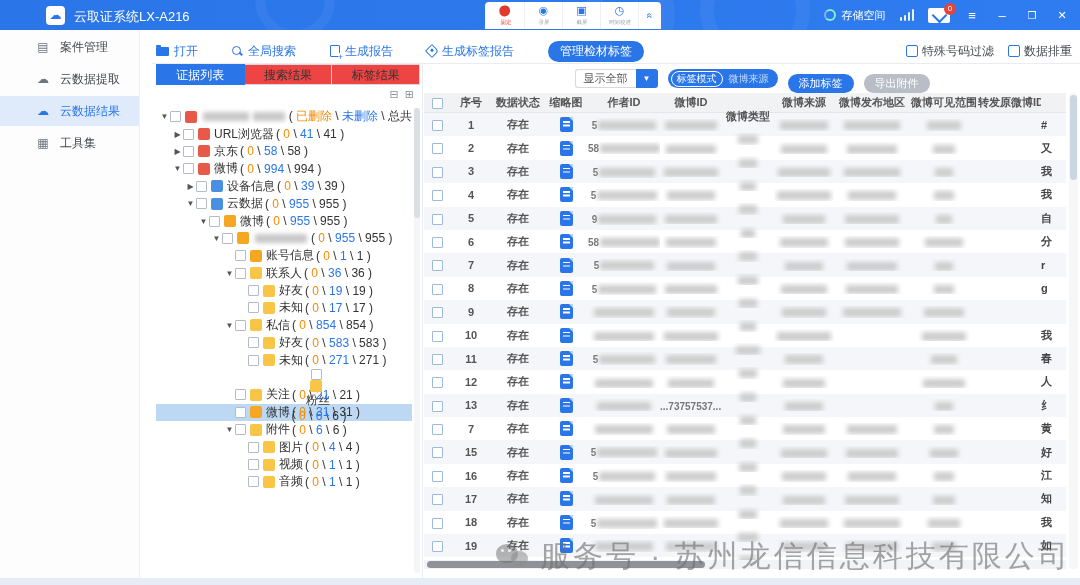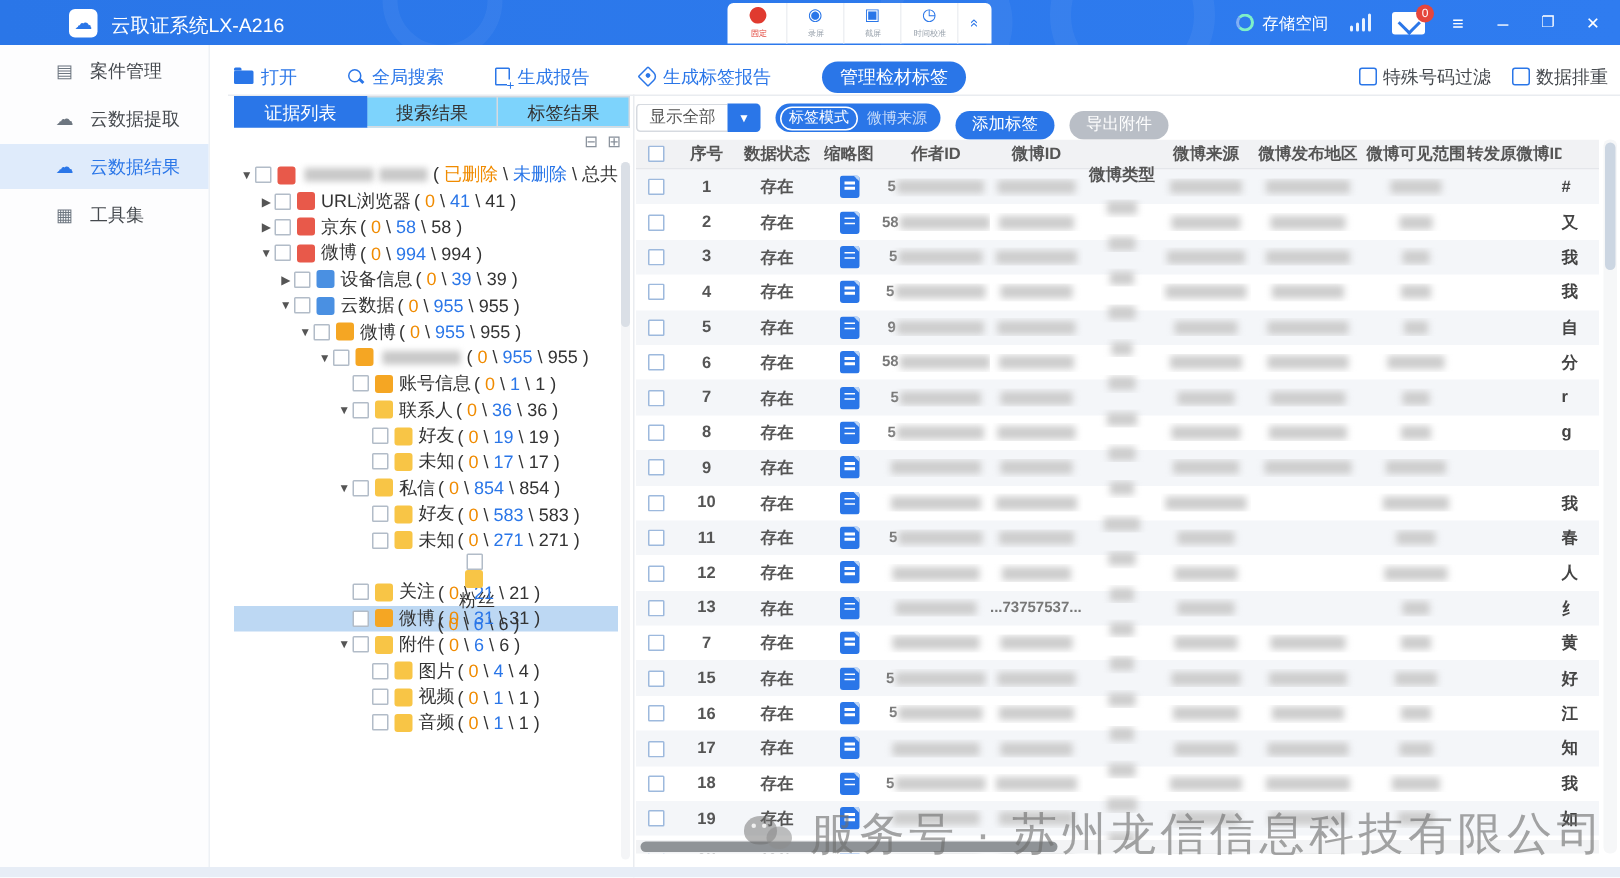--- a/index.html
+++ b/index.html
@@ -65,42 +65,42 @@
   .pill-btn { background:#2a76e8; color:#fff; font-size:12px; border-radius:11px; height:21px;
     line-height:21px; padding:0 12px; cursor:pointer; }
   .mt-filters { margin-left:auto; display:flex; align-items:center; gap:14px; font-size:12px; color:#45494e; }
   .chk { width:12px; height:12px; border:1px solid #2a76e8; border-radius:2px; background:#fff; display:inline-block; vertical-align:-2px; margin-right:4px; }
   .hline { position:absolute; left:12px; right:0; top:33px; height:1px; background:#e9ecf0; }
 
   
   .tree-panel { position:absolute; left:16px; top:34px; width:264px; bottom:12px; }
   .tabs { display:flex; }
   .tab { flex:1; height:21px; line-height:20px; text-align:center; font-size:12px; color:#333;
-    background:#7dd3fc; border:1px solid #d6dae0; border-left:none; cursor:pointer; }
+    background:#ef4444; border:1px solid #d6dae0; border-left:none; cursor:pointer; }
   .tab:first-child { border-left:1px solid #d6dae0; }
   .tab.active { background:#2a76e8; color:#fff; border-color:#2a76e8; }
   .tree-icons { display:flex; justify-content:flex-end; gap:6px; padding:3px 6px 1px 0; color:#8a929c; font-size:11px; }
   .tree-icons span { cursor:pointer; }
   .tree { position:absolute; top:44px; left:0; right:8px; bottom:0; overflow:hidden; font-size:12px; }
   .tnode { display:flex; align-items:center; height:17.4px; white-space:nowrap; cursor:pointer; }
   .tnode.selected { background:#bdd8f3; }
   .exp { width:11px; font-size:8px; color:#555; text-align:center; flex:none; }
   .tcb { width:11px; height:11px; border:1px solid #b2bcc8; border-radius:1px; background:#fff; flex:none; margin-right:4px; }
   .tico { width:12px; height:12px; border-radius:2px; flex:none; margin-right:4px; position:relative; }
   .tlabel { color:#333; }
   .blurblock { display:inline-block; height:9px; background:#c8c8c8; border-radius:1px; filter:blur(2px); vertical-align:middle; margin:0 2px; }
   .cnt { margin-left:2px; color:#333; }
   .cnt .o { color:#f08b00; } .cnt .b { color:#2a76e8; } .cnt .k { color:#333; }
   .tree-scroll { position:absolute; right:0; top:44px; bottom:0; width:6px; background:#f4f5f7; border-radius:3px; }
   .tree-scroll i { position:absolute; top:0; left:0; width:6px; height:110px; background:#dadfe6; border-radius:3px; display:block; }
 
   
   .vline { position:absolute; left:282px; top:33px; bottom:0; width:1px; background:#e9ecf0; }
   .right-panel { position:absolute; left:284px; top:34px; right:0; bottom:0; }
-  .rp-toolbar { display:flex; align-items:center; height:26px; padding-top:3px; }
+  .rp-toolbar { display:flex; align-items:center; height:26px; padding-top:3px;justify-content:center; }
   .show-all { display:flex; height:19px; cursor:pointer; }
   .show-all .txt { background:#fff; border:1px solid #d6dae0; border-right:none; border-radius:3px 0 0 3px;
     font-size:11px; color:#555; line-height:17px; padding:0 8px; }
   .show-all .dd { width:22px; background:#2a76e8; border-radius:0 3px 3px 0; color:#fff; font-size:8px;
     display:flex; align-items:center; justify-content:center; }
   .mode-toggle { display:flex; align-items:center; background:#2a76e8; border-radius:10px; height:19px;
     margin-left:10px; padding:0 3px; cursor:pointer; }
   .mode-toggle .on { border:1px solid #fff; border-radius:8px; color:#fff; font-size:10px; padding:0 5px; line-height:14px; }
   .mode-toggle .off { color:rgba(255,255,255,.72); font-size:10px; padding:0 6px; }
   .sm-pill { height:19px; line-height:19px; border-radius:10px; color:#fff; font-size:11px; padding:0 11px; margin-left:10px; cursor:pointer;margin-top:10px; }

